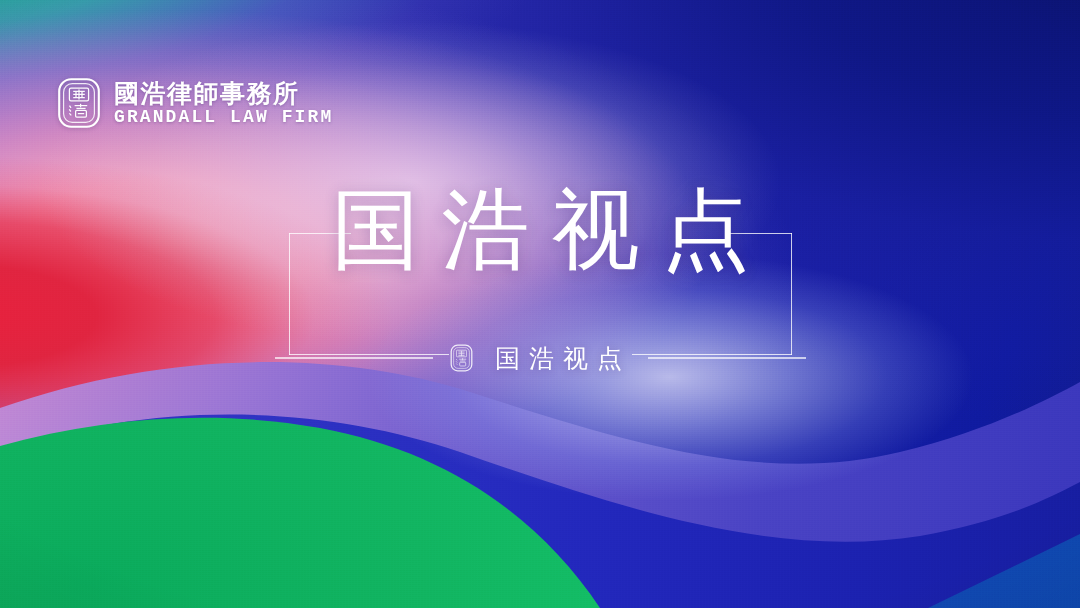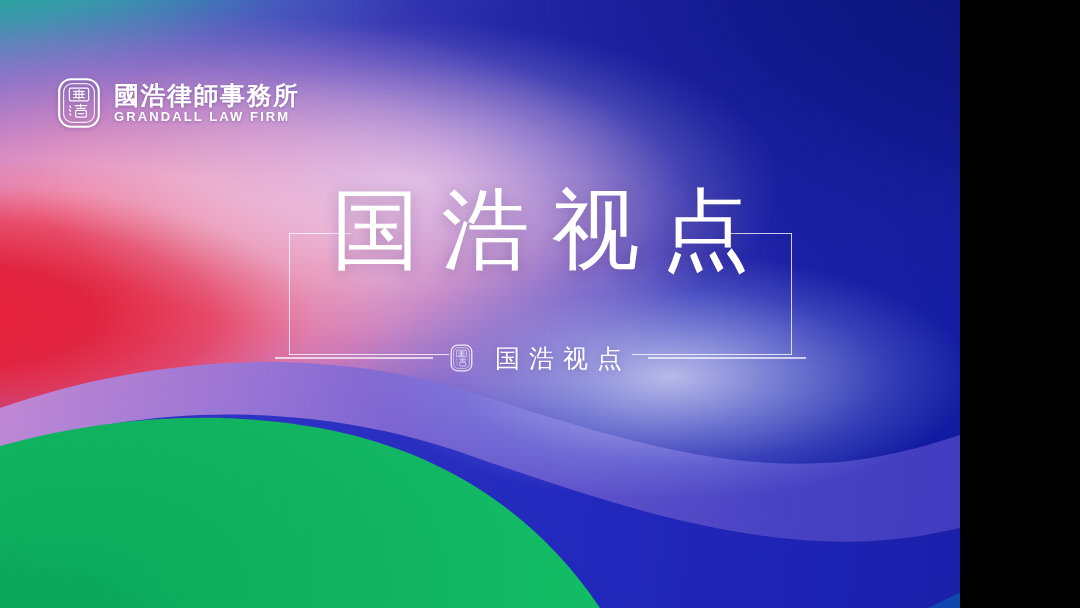--- a/index.html
+++ b/index.html
@@ -4,21 +4,21 @@
 <title>对外贸易 — 国浩视点</title>
 <style>
   html,body{margin:0;padding:0;background:#000;}
   body{
     font-family:"Liberation Sans", "DejaVu Sans", sans-serif;
     -webkit-font-smoothing:antialiased;
   }
 
   #poster{
     position:relative;
-    width:960px;
+    width:1080px;
     height:608px;
     overflow:hidden;
     background:#1b20a8;
     user-select:none;
   }
 
   
   .bg-layer{position:absolute;top:0;left:0;width:1080px;height:608px;}
 
   
@@ -175,25 +175,25 @@
     color:#ffffff;
     font-size:25px;
     line-height:1;
     letter-spacing:1.5px;
     font-weight:600;
     font-family:"DejaVu Sans","Liberation Sans",sans-serif;
     text-shadow:0 1px 3px rgba(50,25,95,0.30);
   }
   .logo-en{
     color:#ffffff;
-    font-size:13px;
+    font-size:18px;
     line-height:1;
     letter-spacing:2.1px;
     font-weight:600;
-    font-family:Liberation Sans, sans-serif;
+    font-family:Liberation Mono, monospace;
     text-shadow:0 1px 3px rgba(50,25,95,0.30);
   }
 
   
   .title-frame{
     position:absolute;
     left:289px; top:233px;
     width:503px; height:122px;
     z-index:14;
   }

